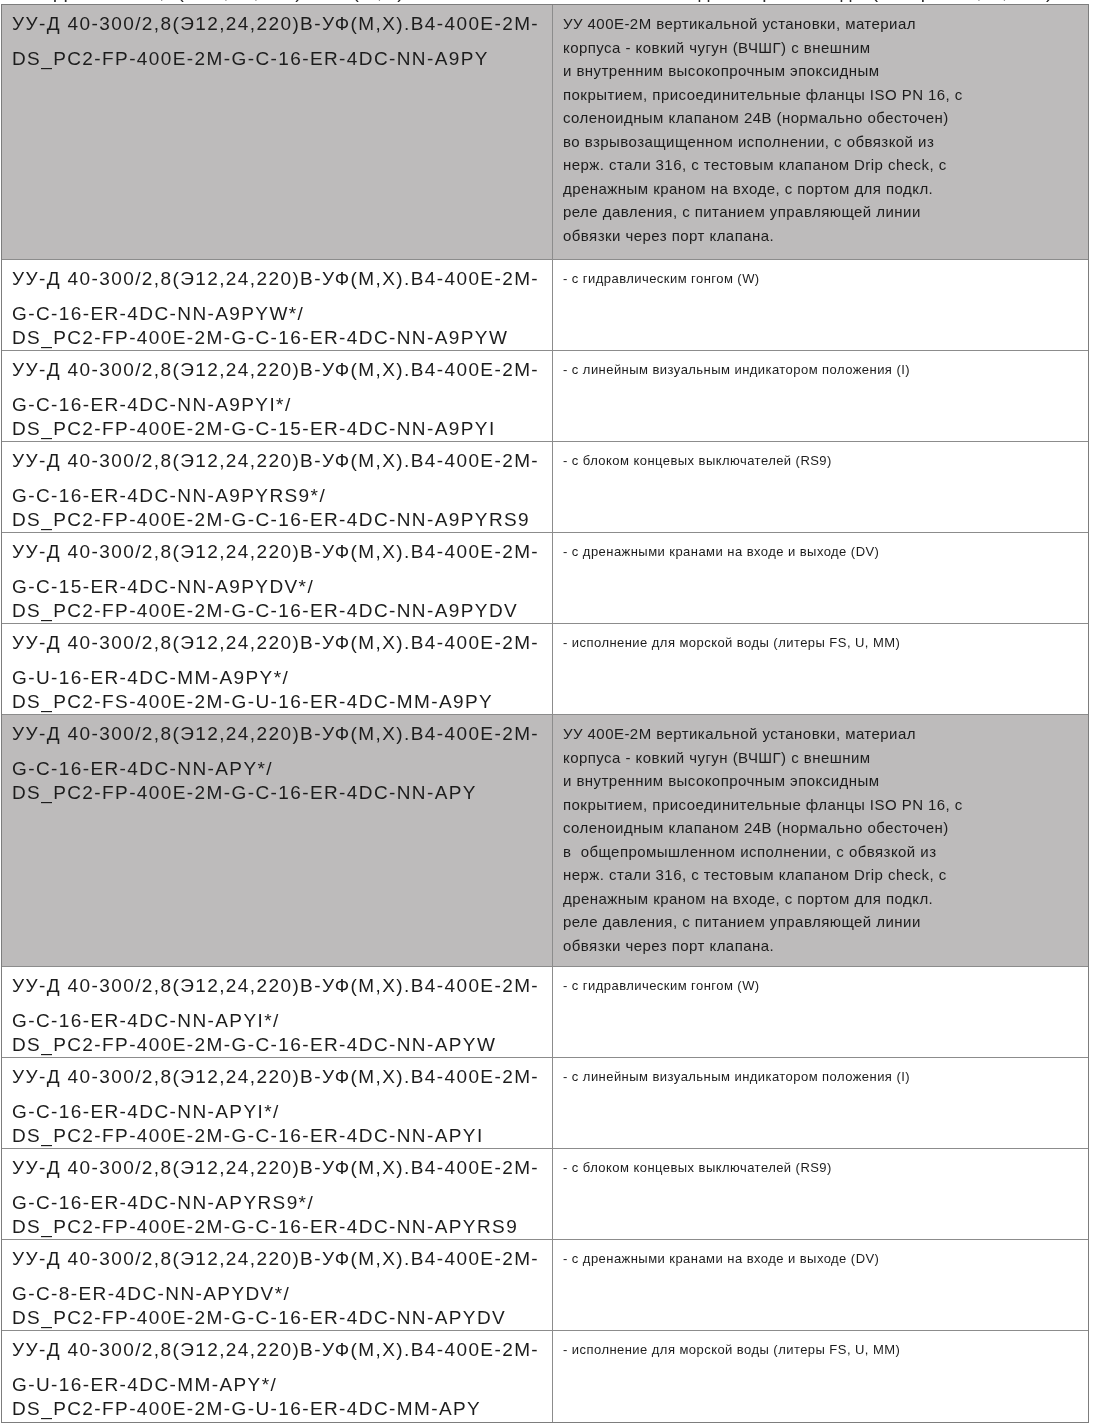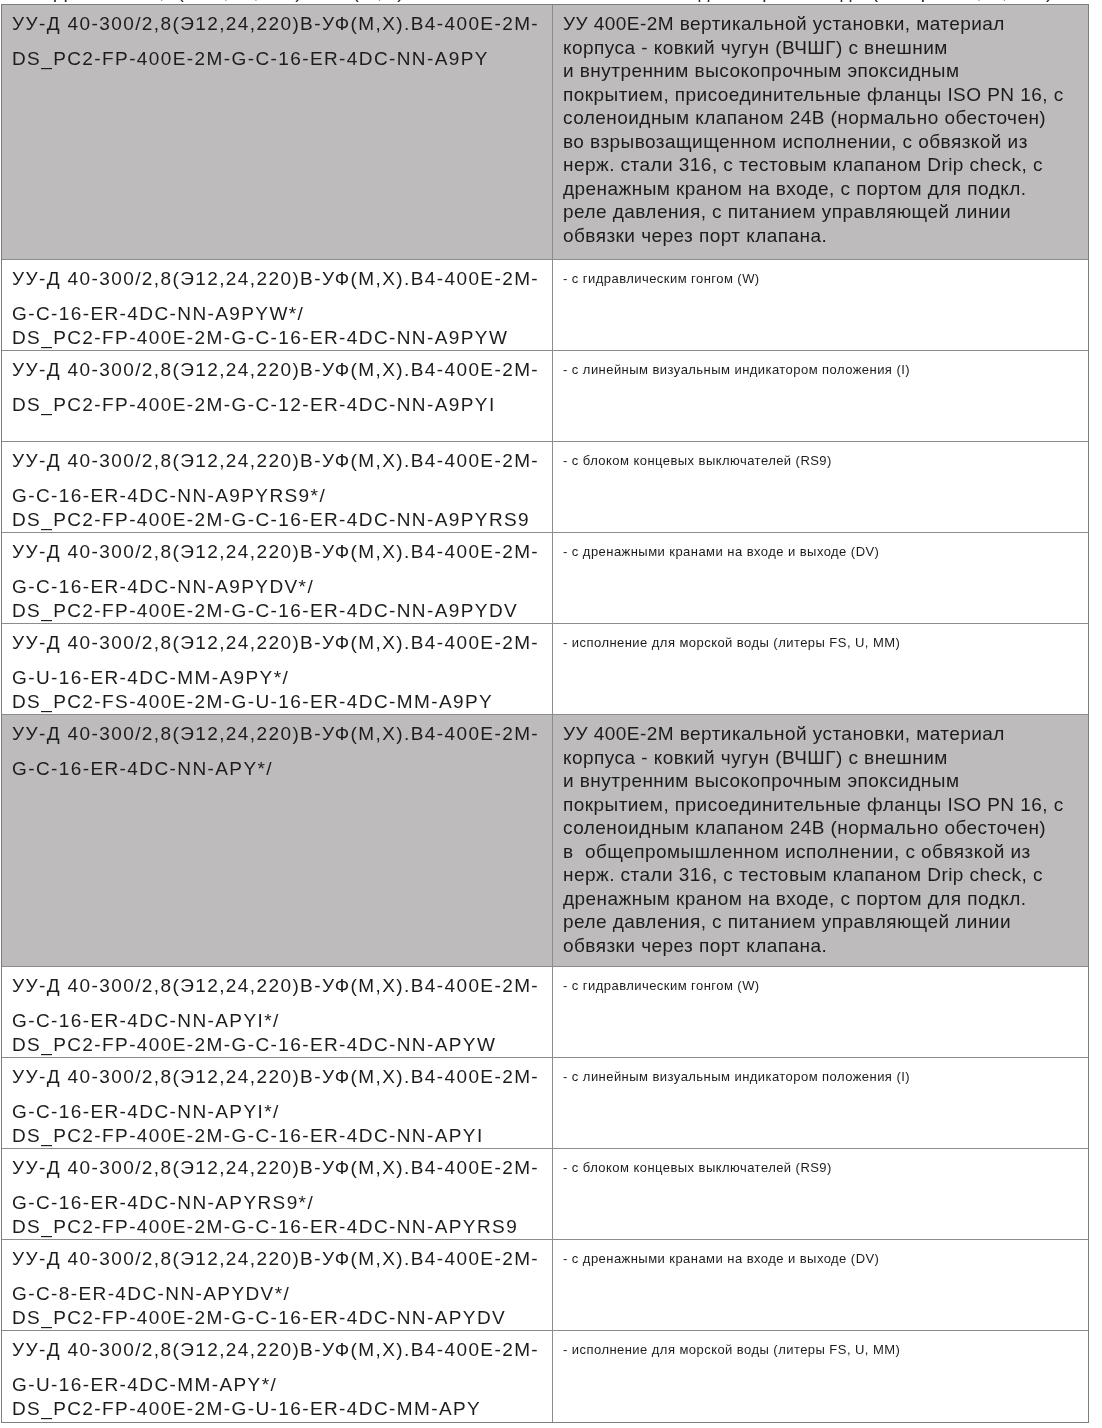--- a/index.html
+++ b/index.html
@@ -72,21 +72,21 @@
 
   .code-line {
     font-size: 19px;
     line-height: 24px;
     letter-spacing: 1.4px;
     white-space: nowrap;
   }
   .code-line.first { margin-bottom: 11px; }
 
   .desc-line {
-    font-size: 19px;
+    font-size: 15px;
     line-height: 23.5px;
     letter-spacing: 0.45px;
     white-space: pre-wrap;
   }
   .option-line {
     font-size: 13px;
     line-height: 24px;
     letter-spacing: 0.45px;
     white-space: pre-wrap;
   }
@@ -127,60 +127,62 @@
           <div class="code-line">G-C-16-ER-4DC-NN-A9PYW*/</div>
           <div class="code-line">DS_PC2-FP-400E-2M-G-C-16-ER-4DC-NN-A9PYW</div>
         </div>
         <div class="cell cell-right">
           <div class="option-line">- с гидравлическим гонгом (W)</div>
         </div>
       </div>
       <div class="row short">
         <div class="cell cell-left">
           <div class="code-line first">УУ-Д 40-300/2,8(Э12,24,220)В-УФ(М,Х).В4-400Е-2М-</div>
-          <div class="code-line">DS_PC2-FP-400E-2M-G-C-12-ER-4DC-NN-A9PYI</div>
+          <div class="code-line">G-C-16-ER-4DC-NN-A9PYI*/</div>
+          <div class="code-line">DS_PC2-FP-400E-2M-G-C-15-ER-4DC-NN-A9PYI</div>
         </div>
         <div class="cell cell-right">
           <div class="option-line">- с линейным визуальным индикатором положения (I)</div>
         </div>
       </div>
       <div class="row short">
         <div class="cell cell-left">
           <div class="code-line first">УУ-Д 40-300/2,8(Э12,24,220)В-УФ(М,Х).В4-400Е-2М-</div>
           <div class="code-line">G-C-16-ER-4DC-NN-A9PYRS9*/</div>
           <div class="code-line">DS_PC2-FP-400E-2M-G-C-16-ER-4DC-NN-A9PYRS9</div>
         </div>
         <div class="cell cell-right">
           <div class="option-line">- с блоком концевых выключателей (RS9)</div>
         </div>
       </div>
       <div class="row short">
         <div class="cell cell-left">
           <div class="code-line first">УУ-Д 40-300/2,8(Э12,24,220)В-УФ(М,Х).В4-400Е-2М-</div>
-          <div class="code-line">G-C-16-ER-4DC-NN-A9PYDV*/</div>
+          <div class="code-line">G-C-15-ER-4DC-NN-A9PYDV*/</div>
           <div class="code-line">DS_PC2-FP-400E-2M-G-C-16-ER-4DC-NN-A9PYDV</div>
         </div>
         <div class="cell cell-right">
           <div class="option-line">- с дренажными кранами на входе и выходе (DV)</div>
         </div>
       </div>
       <div class="row short">
         <div class="cell cell-left">
           <div class="code-line first">УУ-Д 40-300/2,8(Э12,24,220)В-УФ(М,Х).В4-400Е-2М-</div>
           <div class="code-line">G-U-16-ER-4DC-MM-A9PY*/</div>
           <div class="code-line">DS_PC2-FS-400E-2M-G-U-16-ER-4DC-MM-A9PY</div>
         </div>
         <div class="cell cell-right">
           <div class="option-line">- исполнение для морской воды (литеры FS, U, MM)</div>
         </div>
       </div>
       <div class="row shaded tall-2">
         <div class="cell cell-left">
           <div class="code-line first">УУ-Д 40-300/2,8(Э12,24,220)В-УФ(М,Х).В4-400Е-2М-</div>
           <div class="code-line">G-C-16-ER-4DC-NN-APY*/</div>
+          <div class="code-line">DS_PC2-FP-400E-2M-G-C-16-ER-4DC-NN-APY</div>
         </div>
         <div class="cell cell-right">
           <div class="desc-line">УУ 400Е-2М вертикальной установки, материал</div>
           <div class="desc-line">корпуса - ковкий чугун (ВЧШГ) с внешним</div>
           <div class="desc-line">и внутренним высокопрочным эпоксидным</div>
           <div class="desc-line">покрытием, присоединительные фланцы ISO PN 16, с</div>
           <div class="desc-line">соленоидным клапаном 24В (нормально обесточен)</div>
           <div class="desc-line">в  общепромышленном исполнении, с обвязкой из</div>
           <div class="desc-line">нерж. стали 316, с тестовым клапаном Drip check, с</div>
           <div class="desc-line">дренажным краном на входе, с портом для подкл.</div>

